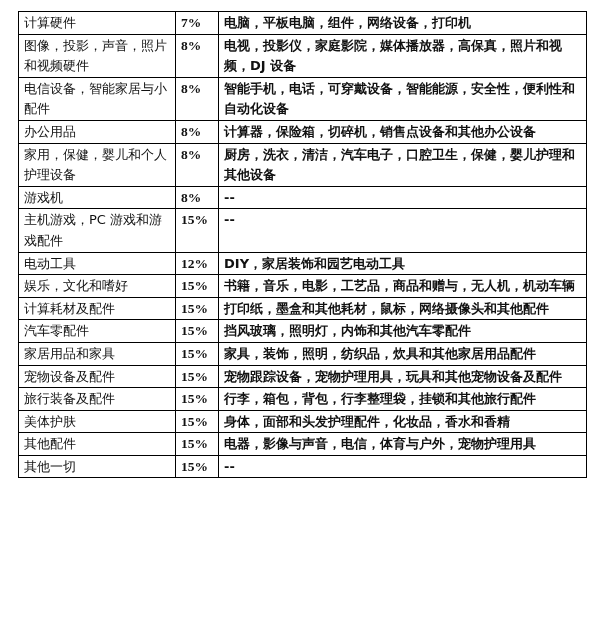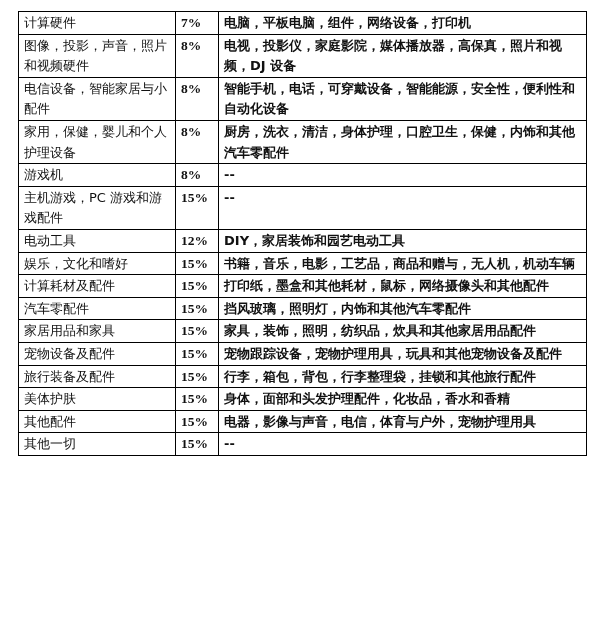--- a/index.html
+++ b/index.html
@@ -64,23 +64,28 @@
         <td>图像，投影，声音，照片和视频硬件</td>
         <td class="rate">8%</td>
         <td class="desc">电视，投影仪，家庭影院，媒体播放器，高保真，照片和视频，DJ 设备</td>
       </tr>
     <tr>
         <td>电信设备，智能家居与小配件</td>
         <td class="rate">8%</td>
         <td class="desc">智能手机，电话，可穿戴设备，智能能源，安全性，便利性和自动化设备</td>
       </tr>
     <tr>
+        <td>办公用品</td>
+        <td class="rate">8%</td>
+        <td class="desc">计算器，保险箱，切碎机，销售点设备和其他办公设备</td>
+      </tr>
+    <tr>
         <td>家用，保健，婴儿和个人护理设备</td>
         <td class="rate">8%</td>
-        <td class="desc">厨房，洗衣，清洁，身体护理，口腔卫生，保健，内饰和其他汽车零配件</td>
+        <td class="desc">厨房，洗衣，清洁，汽车电子，口腔卫生，保健，婴儿护理和其他设备</td>
       </tr>
     <tr>
         <td>游戏机</td>
         <td class="rate">8%</td>
         <td class="desc">--</td>
       </tr>
     <tr>
         <td>主机游戏，PC 游戏和游戏配件</td>
         <td class="rate">15%</td>
         <td class="desc">--</td>

